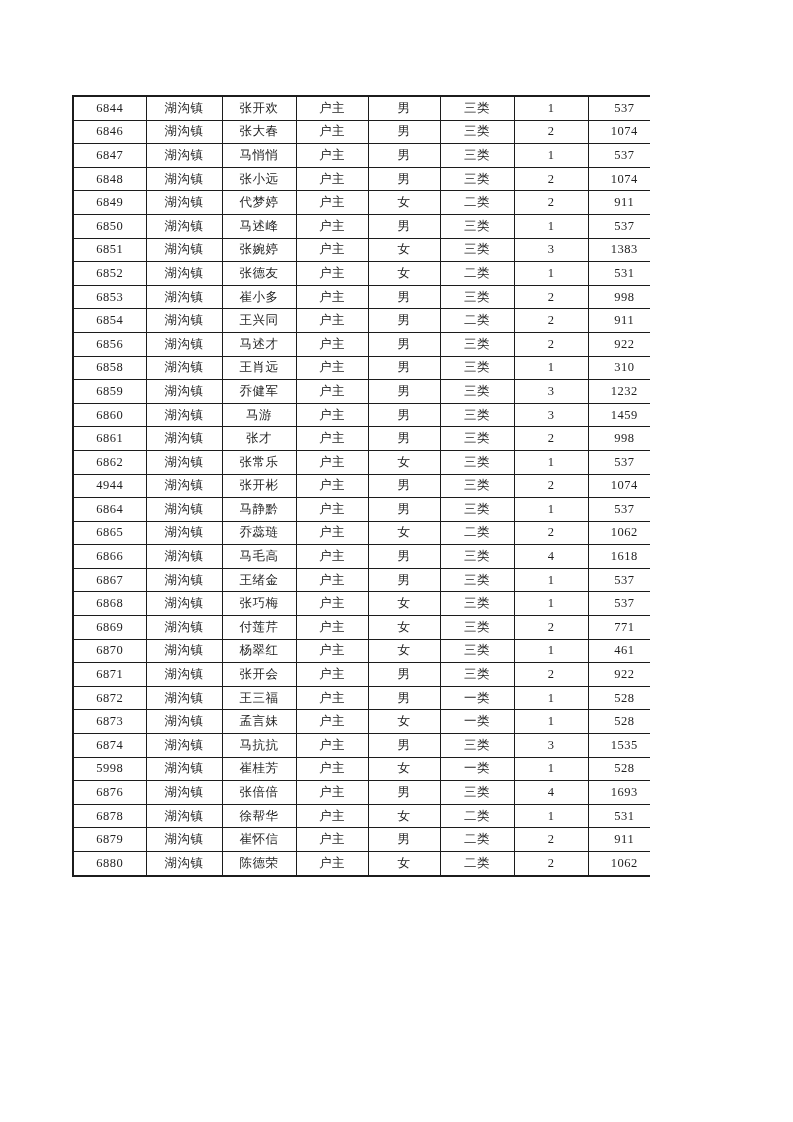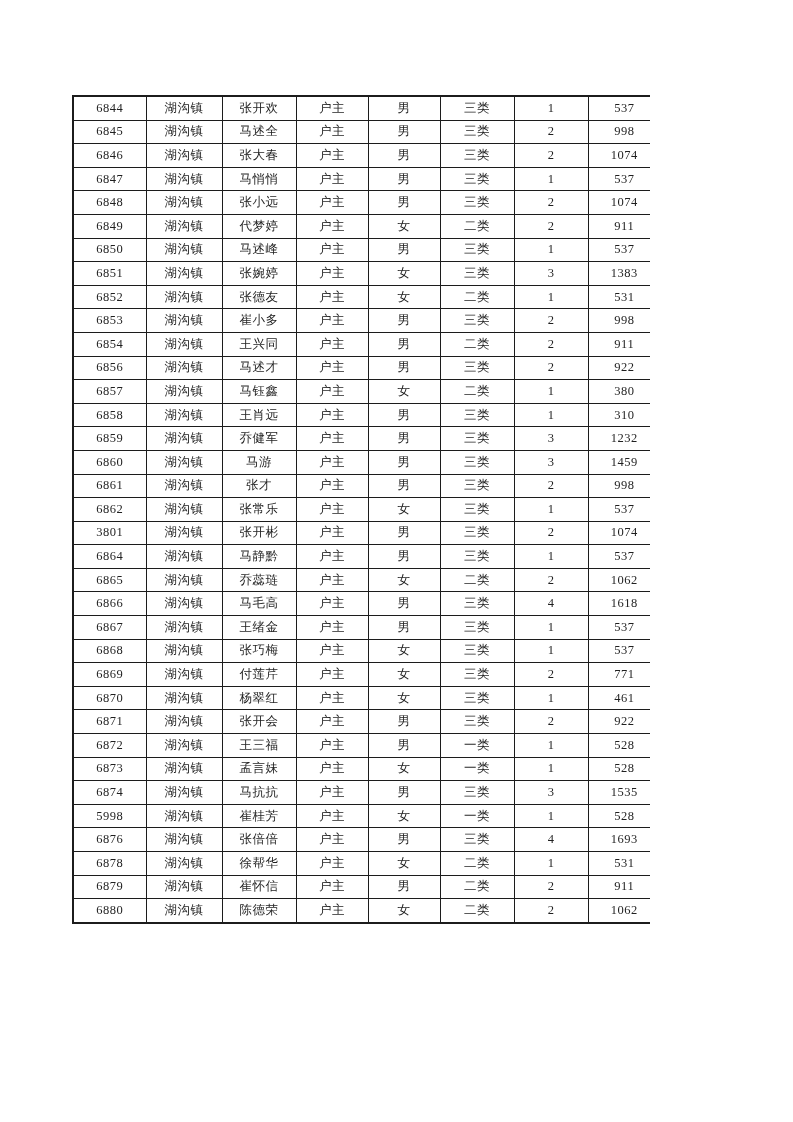--- a/index.html
+++ b/index.html
@@ -57,30 +57,20 @@
           <td>6844</td>
           <td>湖沟镇</td>
           <td>张开欢</td>
           <td>户主</td>
           <td>男</td>
           <td>三类</td>
           <td>1</td>
           <td>537</td>
         </tr>
         <tr>
-          <td>6845</td>
-          <td>湖沟镇</td>
-          <td>马述全</td>
-          <td>户主</td>
-          <td>男</td>
-          <td>三类</td>
-          <td>2</td>
-          <td>998</td>
-        </tr>
-        <tr>
           <td>6846</td>
           <td>湖沟镇</td>
           <td>张大春</td>
           <td>户主</td>
           <td>男</td>
           <td>三类</td>
           <td>2</td>
           <td>1074</td>
         </tr>
         <tr>
@@ -167,30 +157,20 @@
           <td>6856</td>
           <td>湖沟镇</td>
           <td>马述才</td>
           <td>户主</td>
           <td>男</td>
           <td>三类</td>
           <td>2</td>
           <td>922</td>
         </tr>
         <tr>
-          <td>6857</td>
-          <td>湖沟镇</td>
-          <td>马钰鑫</td>
-          <td>户主</td>
-          <td>女</td>
-          <td>二类</td>
-          <td>1</td>
-          <td>380</td>
-        </tr>
-        <tr>
           <td>6858</td>
           <td>湖沟镇</td>
           <td>王肖远</td>
           <td>户主</td>
           <td>男</td>
           <td>三类</td>
           <td>1</td>
           <td>310</td>
         </tr>
         <tr>
@@ -227,21 +207,21 @@
           <td>6862</td>
           <td>湖沟镇</td>
           <td>张常乐</td>
           <td>户主</td>
           <td>女</td>
           <td>三类</td>
           <td>1</td>
           <td>537</td>
         </tr>
         <tr>
-          <td>3801</td>
+          <td>4944</td>
           <td>湖沟镇</td>
           <td>张开彬</td>
           <td>户主</td>
           <td>男</td>
           <td>三类</td>
           <td>2</td>
           <td>1074</td>
         </tr>
         <tr>
           <td>6864</td>

